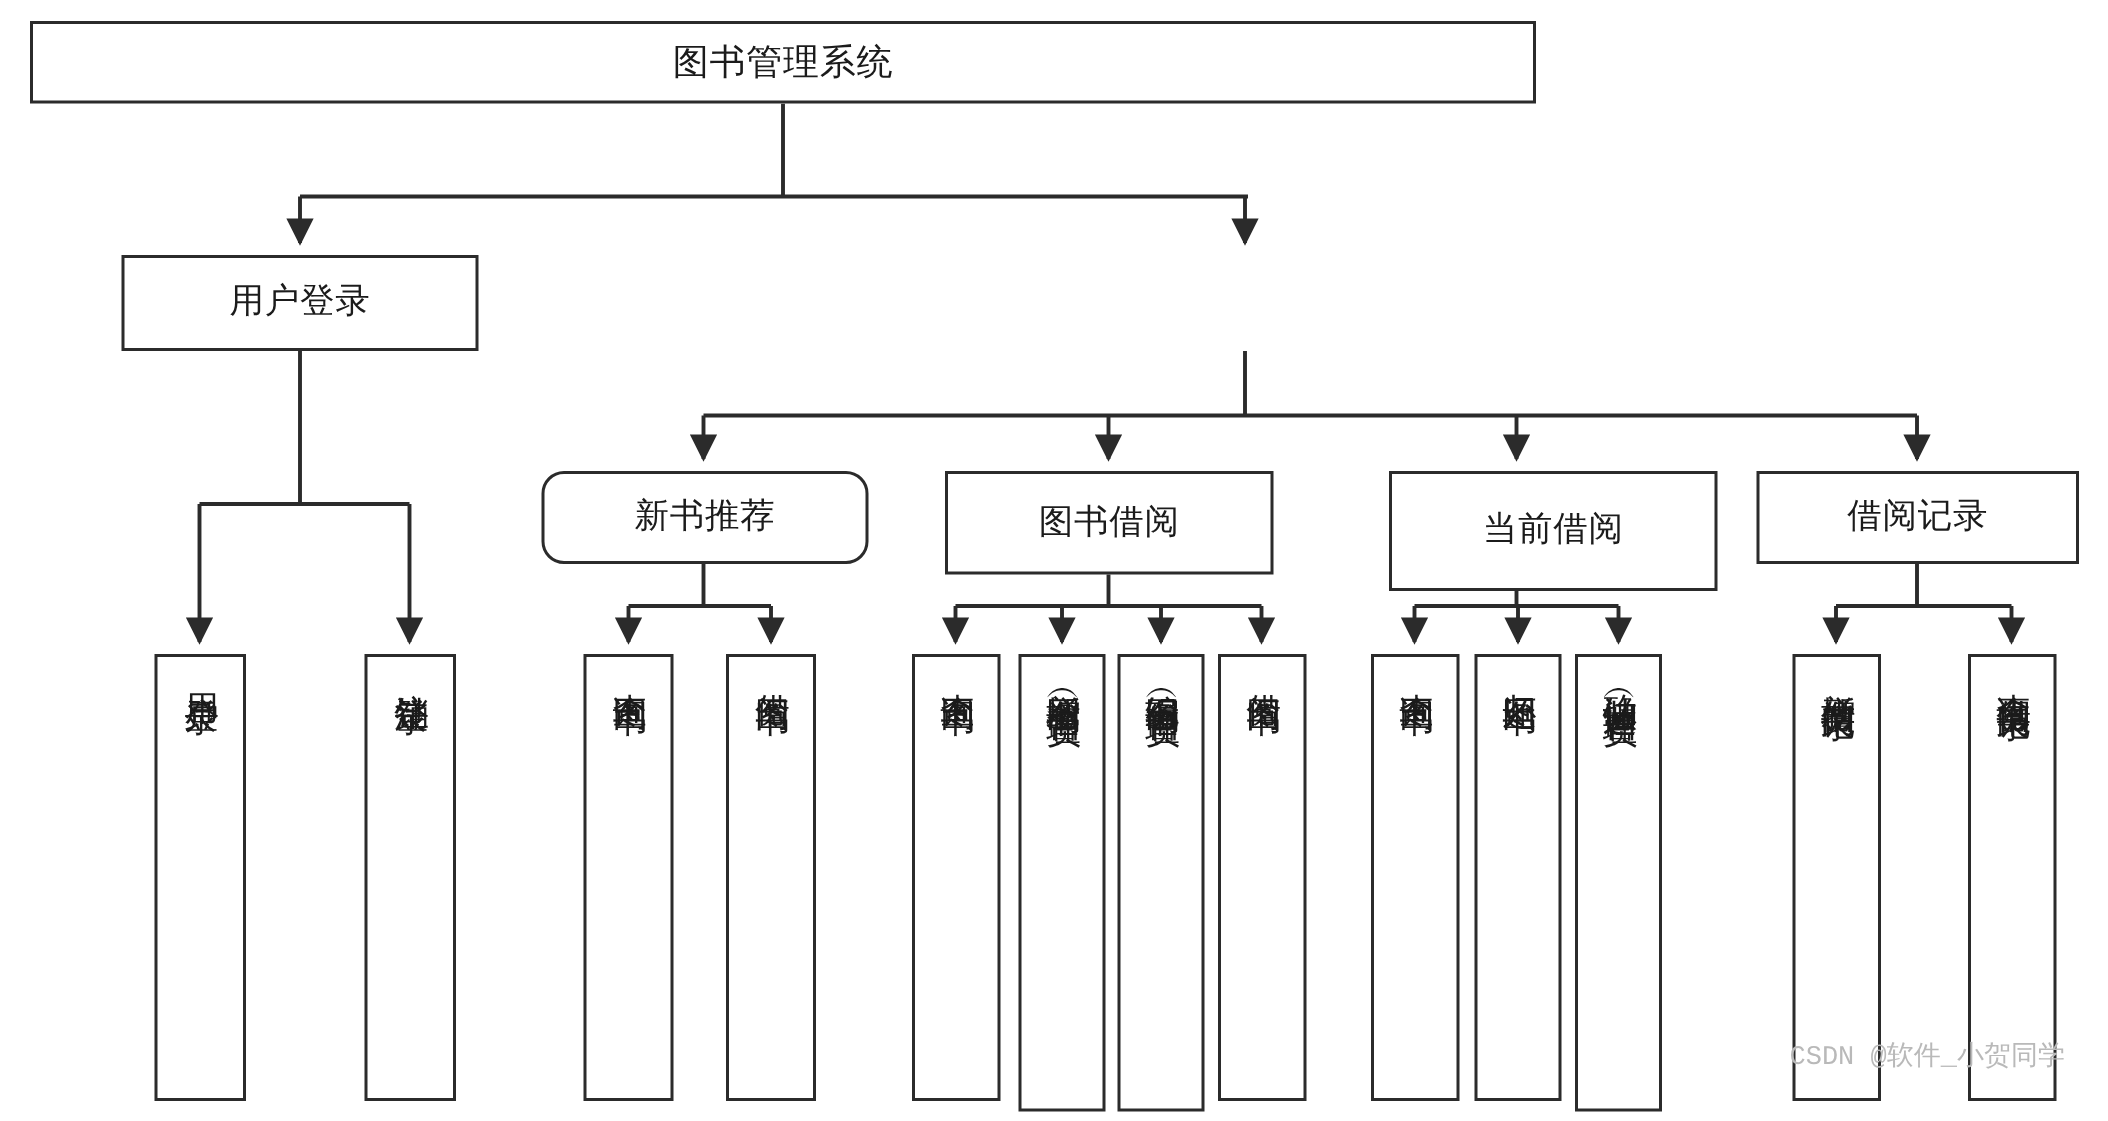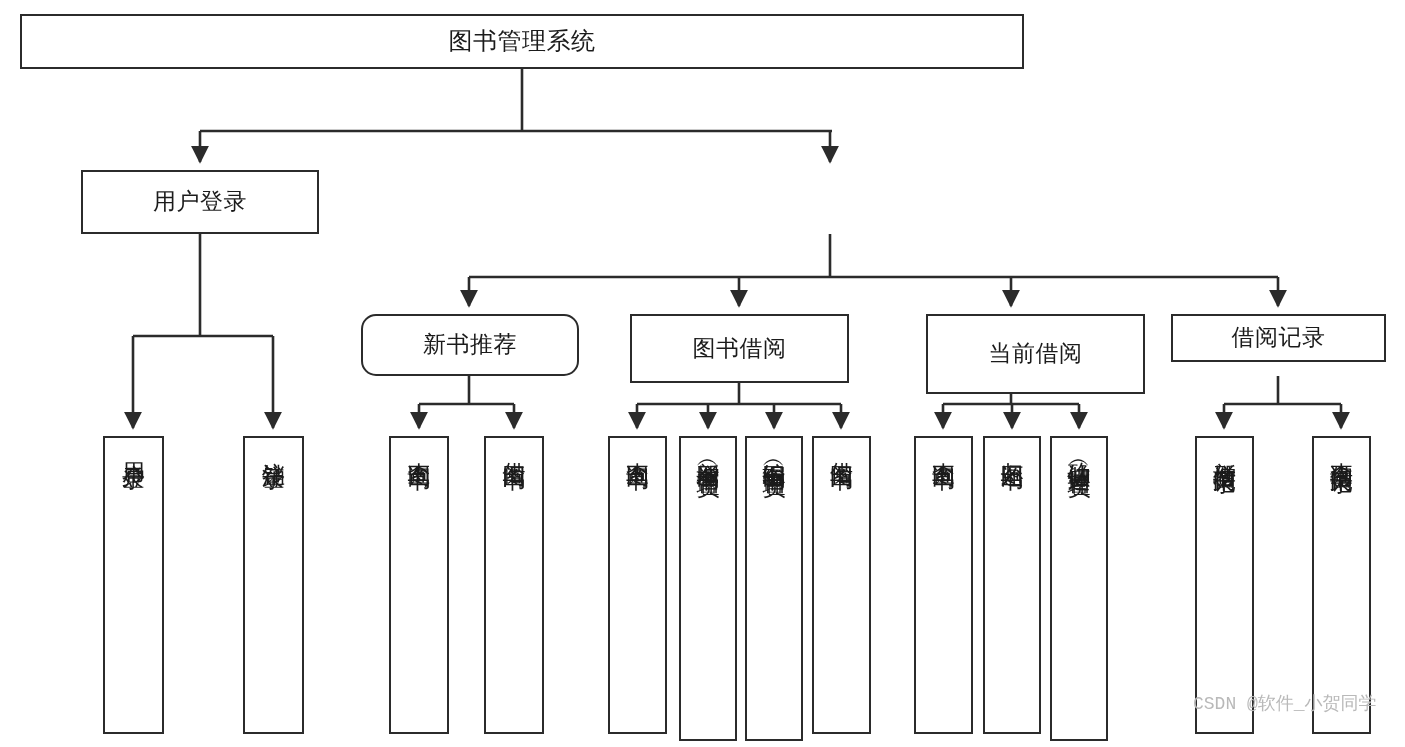--- a/index.html
+++ b/index.html
@@ -133,21 +133,21 @@
 
   <div class="node horizontal" style="left: 361px; top: 314px; width: 218px; height: 62px; border-radius: 15px;">
     <span class="label">新书推荐</span>
   </div>
   <div class="node horizontal" style="left: 630px; top: 314px; width: 219px; height: 69px;">
     <span class="label">图书借阅</span>
   </div>
   <div class="node horizontal" style="left: 902px; top: 314px; width: 219px; height: 80px; margin-left: 24px;">
     <span class="label">当前借阅</span>
   </div>
-  <div class="node horizontal" style="left: 1171px; top: 314px; width: 215px; height: 48px;">
+  <div class="node horizontal" style="left: 1171px; top: 314px; width: 215px; height: 62px;">
     <span class="label">借阅记录</span>
   </div>
 
   <div class="node vertical" style="left: 103px; top: 436px; width: 61px; height: 298px;">
     <span class="label">用户登录</span>
   </div>
   <div class="node vertical" style="left: 243px; top: 436px; width: 61px; height: 298px;">
     <span class="label">注销登录</span>
   </div>
   <div class="node vertical" style="left: 389px; top: 436px; width: 60px; height: 298px;">

